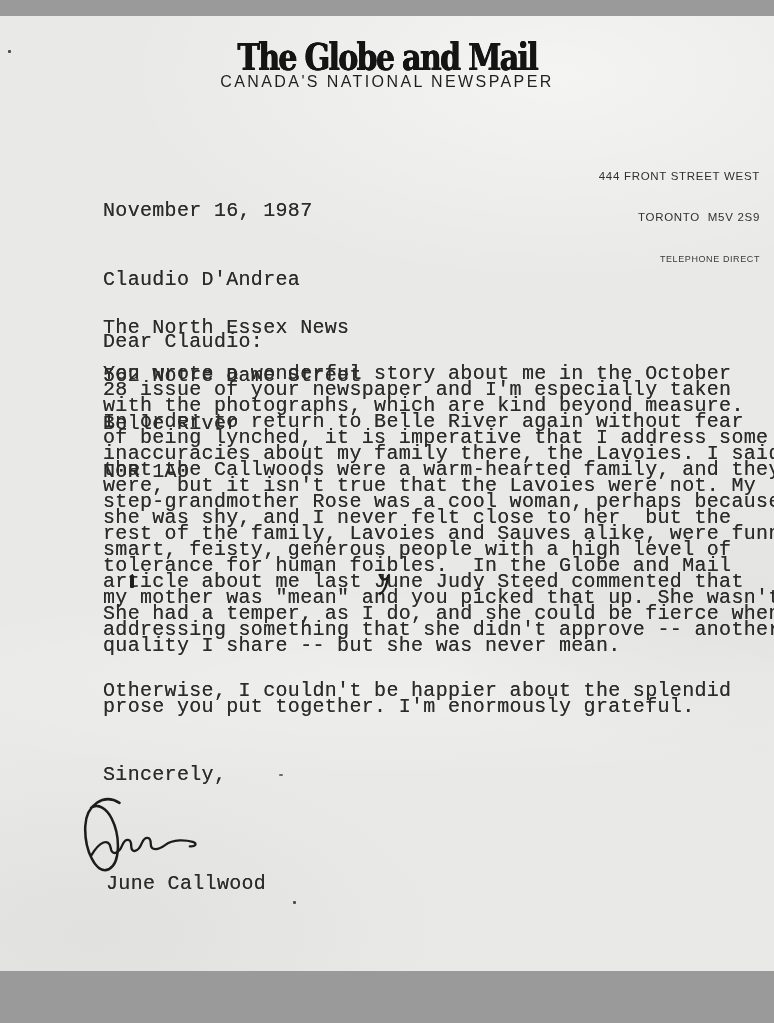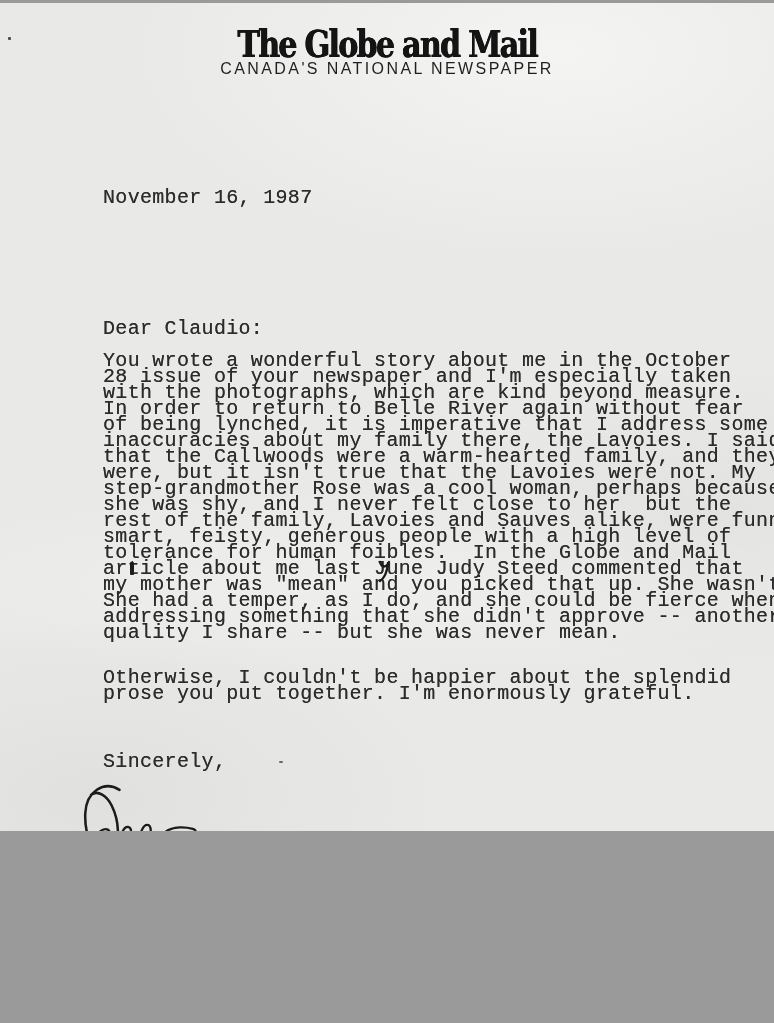--- a/index.html
+++ b/index.html
@@ -1,22 +1,22 @@
 <!DOCTYPE html>
 <html><head>
 <meta charset="utf-8">
 <style>
   html, body { margin: 0; padding: 0; }
   body { background: #9a9a9a; }
 
   .paper {
     position: relative;
     width: 774px;
-    height: 828px;
-    margin: 3px auto;
+    height: 955px;
+    margin: 16px auto;
     overflow: hidden;
     background:
       radial-gradient(ellipse 620px 300px at 72% 6%, rgba(255,255,255,0.5), rgba(255,255,255,0) 70%),
       radial-gradient(ellipse 500px 260px at 12% 96%, rgba(110,110,110,0.07), rgba(0,0,0,0) 70%),
       radial-gradient(ellipse 420px 220px at 92% 62%, rgba(120,120,120,0.06), rgba(0,0,0,0) 70%),
       radial-gradient(ellipse 700px 120px at 50% 70%, rgba(255,255,255,0.25), rgba(255,255,255,0) 80%),
       #e9e9e7;
   }
 
   .mono {
@@ -139,23 +139,35 @@
 <body>
 
 <div class="paper">
 
   <div class="speck speck-1"></div>
 
   <div class="masthead">The Globe and Mail</div>
 
   <div class="tagline">CANADA'S NATIONAL NEWSPAPER</div>
 
+  <div class="letterhead">
+    <div>444 FRONT STREET WEST</div>
+    <div>TORONTO  M5V 2S9</div>
+    <div class="phone-line">TELEPHONE DIRECT</div>
+  </div>
 
   <div class="mono date">November 16, 1987</div>
 
+  <div class="mono recipient">
+    <div>Claudio D'Andrea</div>
+    <div>The North Essex News</div>
+    <div>562 Notre Dame Street</div>
+    <div>Belle River</div>
+    <div>N0R 1A0</div>
+  </div>
 
   <div class="mono salutation">Dear Claudio:</div>
 
   <div class="mono para-1">You wrote a wonderful story about me in the October
 28 issue of your newspaper and I'm especially taken
 with the photographs, which are kind beyond measure.
 In order to return to Belle River again without fear
 of being lynched, it is imperative that I address some
 inaccuracies about my family there, the Lavoies. I said
 that the Callwoods were a warm-hearted family, and they

